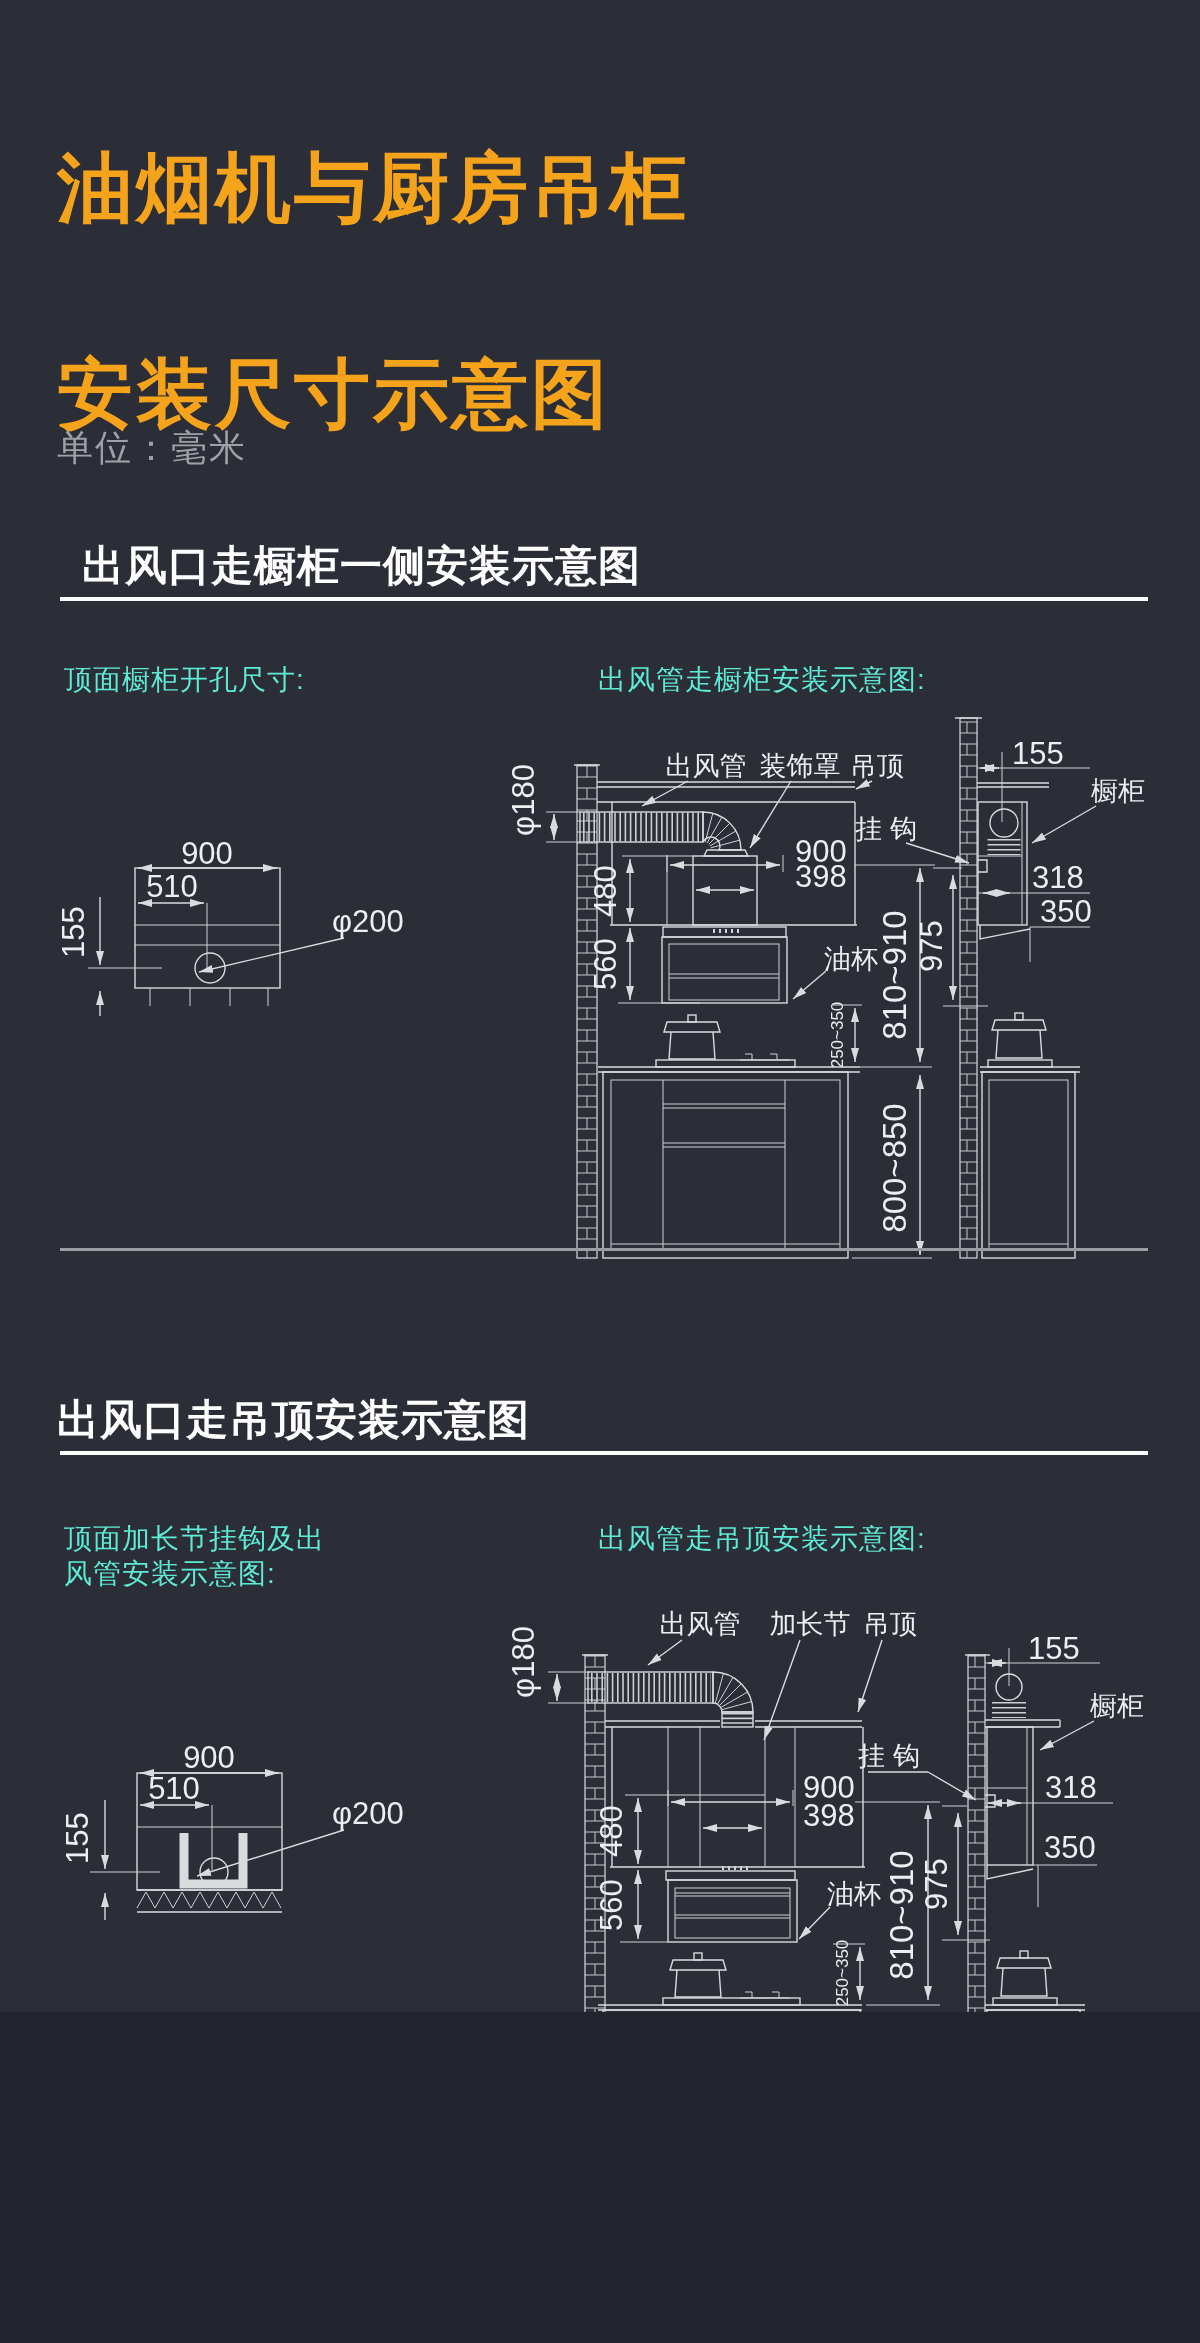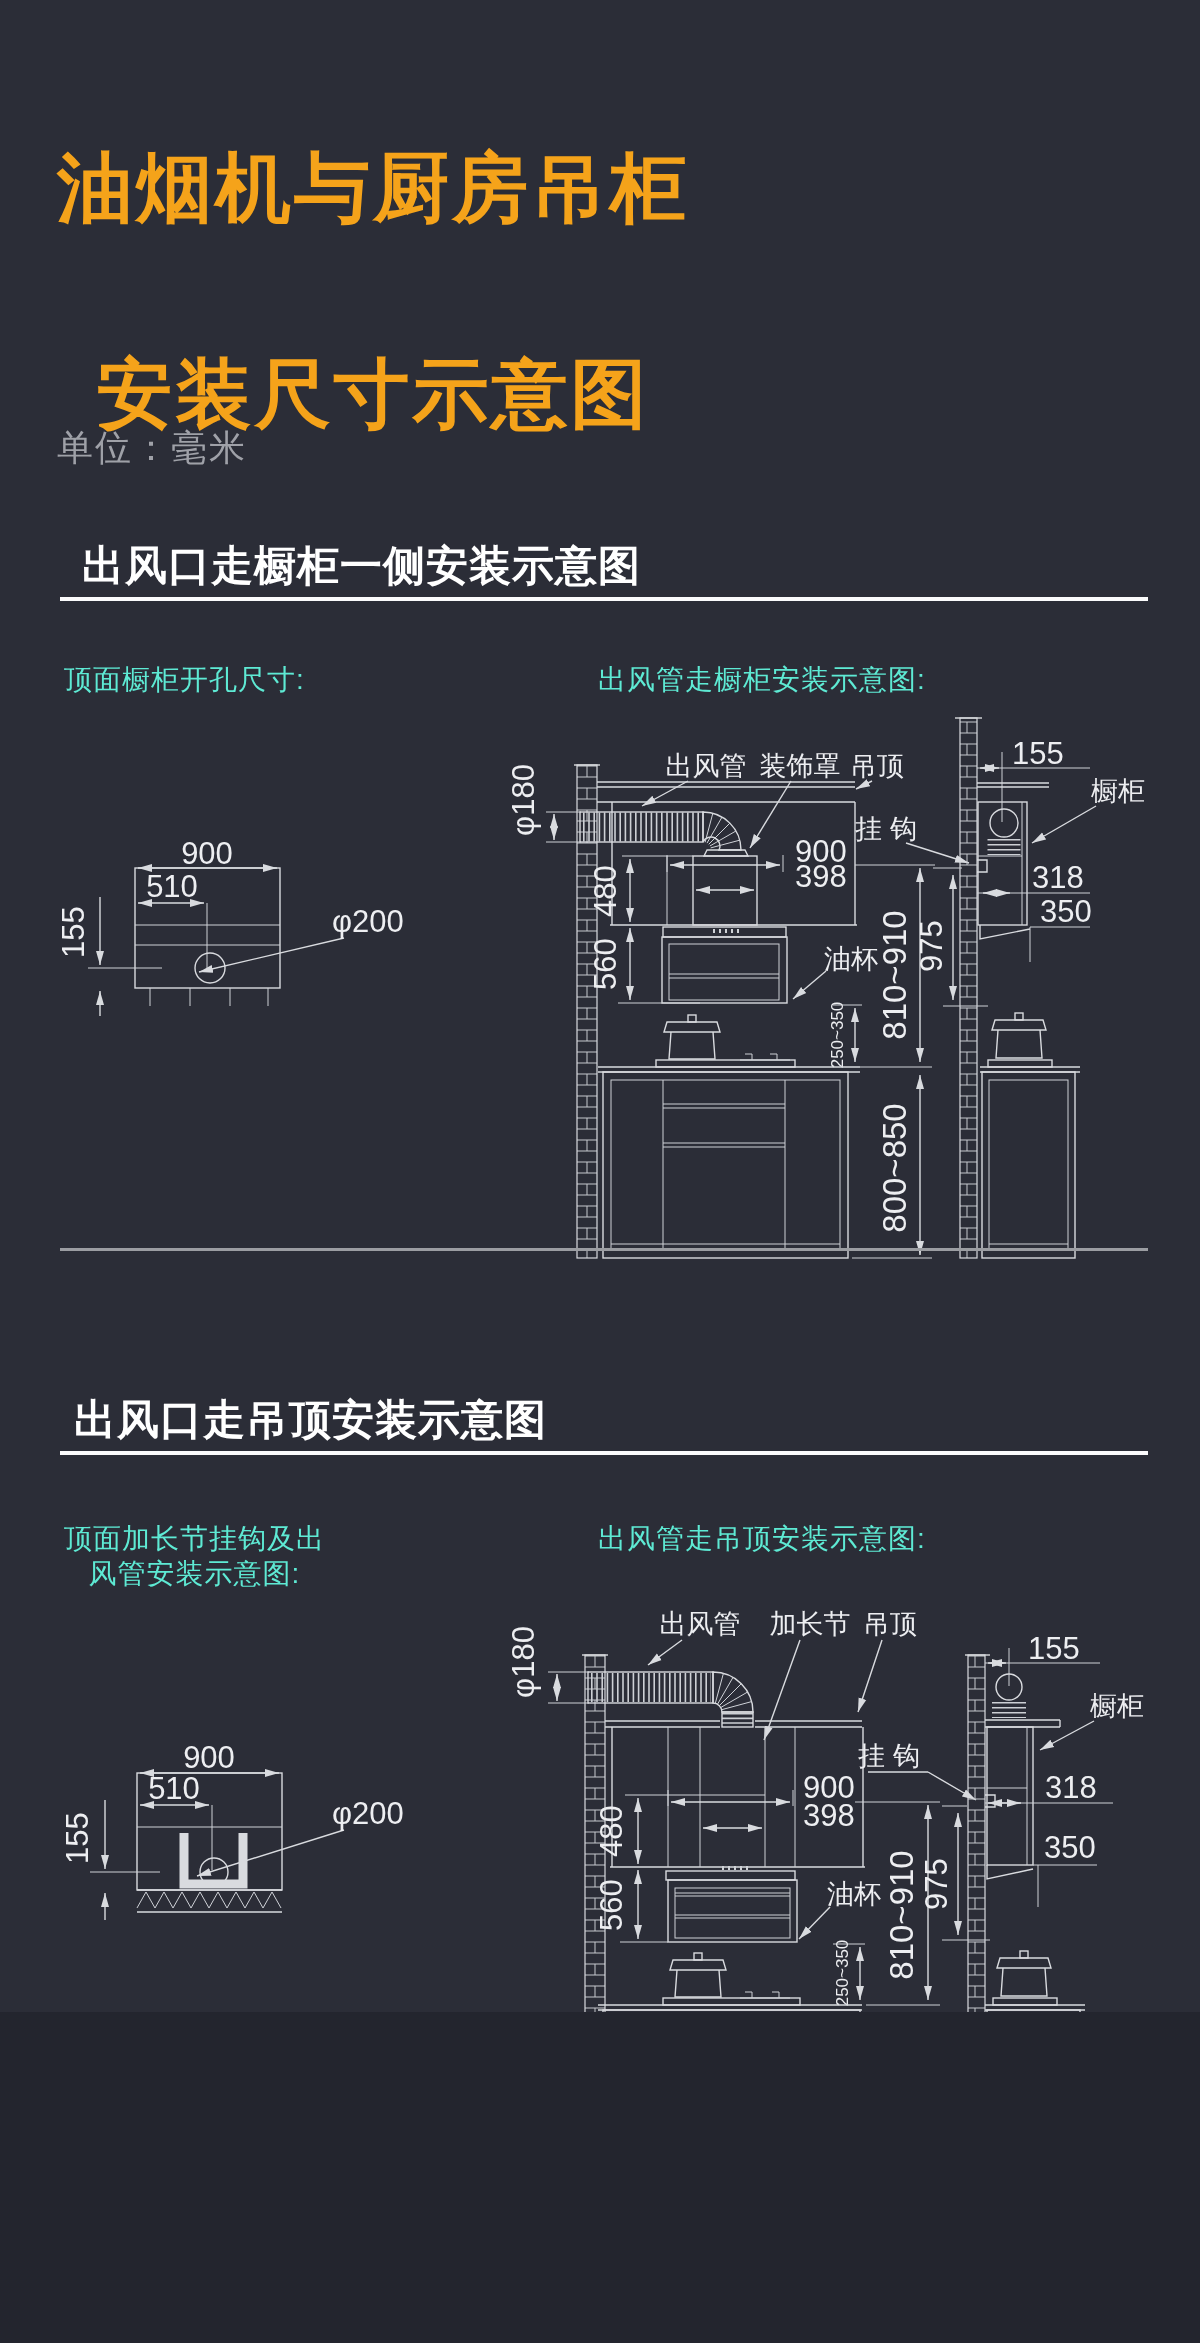--- a/index.html
+++ b/index.html
@@ -1,17 +1,17 @@
 <!DOCTYPE html>
 <html><head>
 <meta charset="utf-8">
 <style>
   html,body{margin:0;padding:0;background:#23252e;}
   .page{position:relative;width:1200px;height:2012px;background:#2b2d37;overflow:hidden;
-        font-family:"Liberation Sans",sans-serif;text-align:center;}
+        font-family:"Liberation Sans",sans-serif;}
   .title{position:absolute;left:57px;top:136px;color:#f5a31a;font-size:76px;font-weight:bold;
          line-height:103px;letter-spacing:3px;white-space:pre-line;}
   .unit{position:absolute;left:57px;top:416px;color:#9fa1a8;font-size:36px;letter-spacing:2px;margin-top:8px;}
   .sec-head{position:absolute;left:57px;color:#ffffff;font-size:42px;font-weight:bold;letter-spacing:1px;}
   .rule{position:absolute;left:60px;width:1088px;height:4px;background:#fbfbfc;}
   .caption{position:absolute;color:#5eead4;font-size:28px;line-height:35px;letter-spacing:1px;}
   .divider{position:absolute;left:60px;width:1088px;height:3px;background:#9b9da2;}
   svg{position:absolute;left:0;}
   .ln{fill:none;stroke:#d9dbdf;stroke-width:1.4;}
   .lt{fill:none;stroke:#cfd2d7;stroke-width:1;}
@@ -170,21 +170,21 @@
       <path d="M998,1030 L996,1058 H1042 L1040,1030 Z M992,1030 L995,1020 H1043 L1046,1030 Z" class="ln"></path>
       <rect x="1015" y="1013" width="8" height="7" class="ln"></rect>
       <rect x="982" y="1072" width="93" height="186" class="ln"></rect>
       <rect x="989" y="1080" width="79" height="170" class="lt"></rect>
       <path d="M989,1244 H1068" class="lt"></path>
     </g>
   </svg>
 
   <div class="divider" style="top:1248px;"></div>
 
-  <div class="sec-head" style="top:1392px;margin-left:17px;">出风口走吊顶安装示意图</div>
+  <div class="sec-head" style="top:1392px;">出风口走吊顶安装示意图</div>
   <div class="rule" style="top:1451px;"></div>
   <div class="caption" style="left:598px;top:1521px;">出风管走吊顶安装示意图:</div>
   <div class="caption" style="left:64px;top:1521px;"><span>顶面加长节挂钩及出</span><br>
     <span>风管安装示意图:</span></div>
 
   <svg width="1200" height="613" viewBox="0 1590 1200 613" style="top:1590px;">
     <defs>
       <pattern id="bk2" x="585" y="1655" width="20" height="22" patternUnits="userSpaceOnUse">
         <path d="M0,1 H20 M0,12 H20 M10,1 V12" stroke="#c6c9ce" stroke-width="1" fill="none"></path>
       </pattern>

